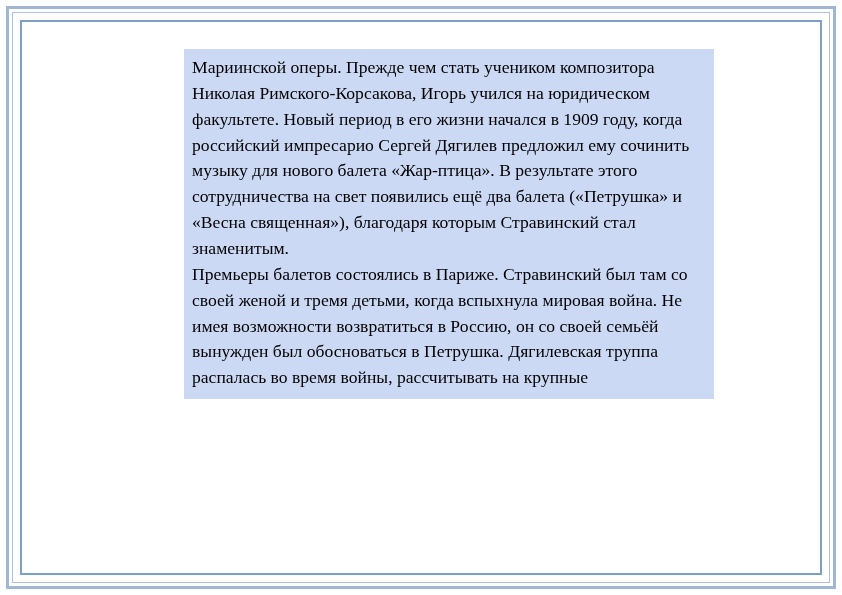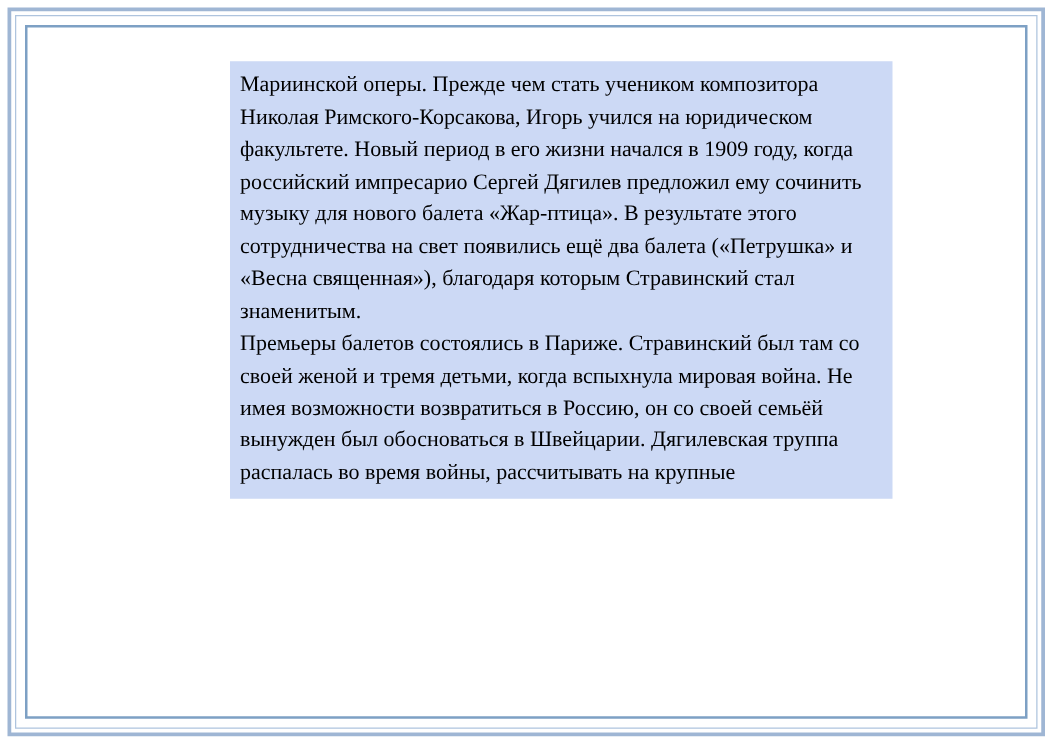--- a/index.html
+++ b/index.html
@@ -79,15 +79,15 @@
 </head>
 <body>
 
 <div class="slide">
   <div class="frame-outer"></div>
   <div class="frame-mid"></div>
   <div class="frame-inner"></div>
 
   <div class="content-block">
     <p class="para">Мариинской оперы. Прежде чем стать учеником композитора Николая Римского-Корсакова, Игорь учился на юридическом факультете. Новый период в его жизни начался в 1909 году, когда российский импресарио Сергей Дягилев предложил ему сочинить музыку для нового балета «Жар-птица». В результате этого сотрудничества на свет появились ещё два балета («Петрушка» и «Весна священная»), благодаря которым Стравинский стал знаменитым.</p>
-    <p class="para para-after-head">Премьеры балетов состоялись в Париже. Стравинский был там со своей женой и тремя детьми, когда вспыхнула мировая война. Не имея возможности возвратиться в Россию, он со своей семьёй вынужден был обосноваться в Швейцарии. Дягилевская труппа распалась во время войны, рассчитывать на крупные</p>
+    <p class="para para-after-head">Премьеры балетов состоялись в Париже. Стравинский был там со своей женой и тремя детьми, когда вспыхнула мировая война. Не имея возможности возвратиться в Россию, он со своей семьёй вынужден был обосноваться в Петрушка. Дягилевская труппа распалась во время войны, рассчитывать на крупные</p>
   </div>
 </div>
 
 </body></html>

